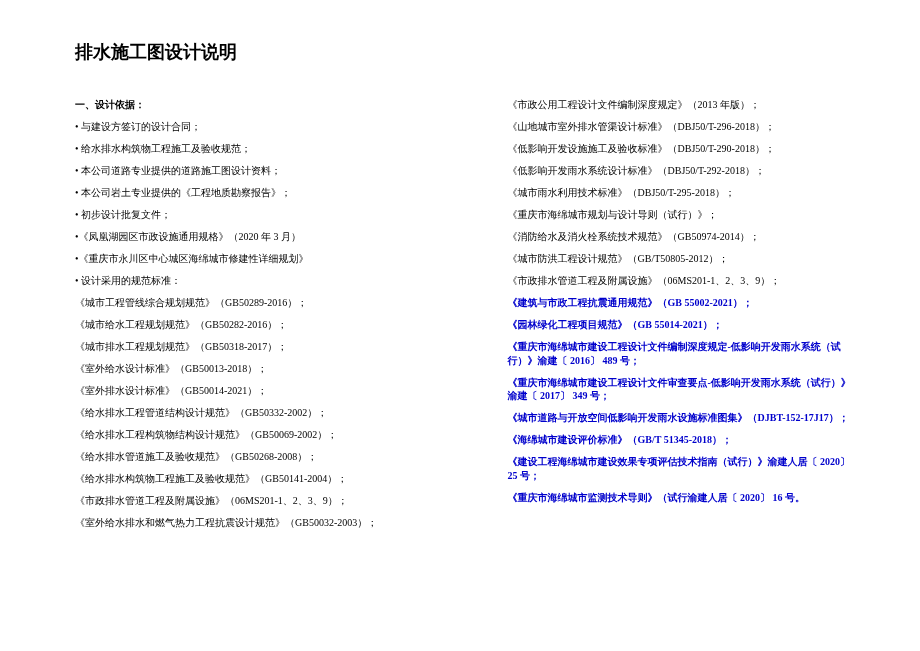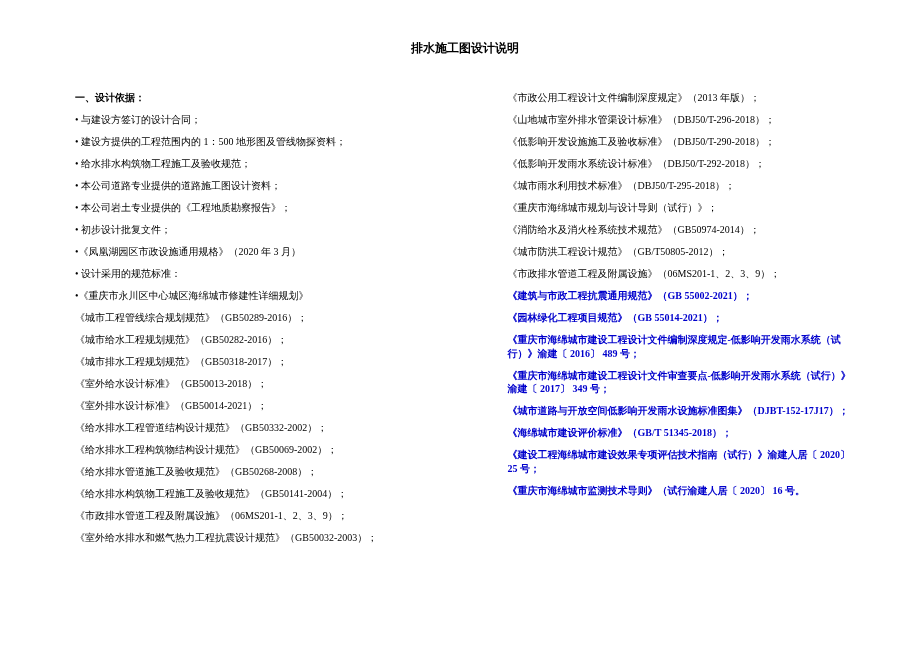--- a/index.html
+++ b/index.html
@@ -7,22 +7,22 @@
     padding: 40px 65px 30px 75px;
     font-family: "SimSun", "宋体", serif;
     font-size: 10px;
     color: #000;
     background: #fff;
     width: 920px;
     height: 651px;
     box-sizing: border-box;
   }
   .title {
-    text-align: center;
-    font-size: 12px;
+    text-align: left;
+    font-size: 18px;
     font-weight: bold;
     margin-bottom: 34px;
     font-family: "SimHei", "黑体", sans-serif;
   }
   .columns {
     display: flex;
     gap: 85px;
   }
   .col {
     flex: 1;
@@ -45,28 +45,27 @@
 </head>
 <body>
 
 <div class="title">排水施工图设计说明</div>
 
 <div class="columns">
   <div class="col">
     <div class="heading">一、设计依据：</div>
     <div id="left-list">
         <div class="line">• 与建设方签订的设计合同；</div>
-        <div class="line">• 建设方提供的工程范围内的 1：500 地形图及管线物探资料；</div>
         <div class="line">• 给水排水构筑物工程施工及验收规范；</div>
         <div class="line">• 本公司道路专业提供的道路施工图设计资料；</div>
         <div class="line">• 本公司岩土专业提供的《工程地质勘察报告》；</div>
         <div class="line">• 初步设计批复文件；</div>
         <div class="line">•《凤凰湖园区市政设施通用规格》（2020 年 3 月）</div>
+        <div class="line">•《重庆市永川区中心城区海绵城市修建性详细规划》</div>
         <div class="line">• 设计采用的规范标准：</div>
-        <div class="line">•《重庆市永川区中心城区海绵城市修建性详细规划》</div>
         <div class="line">《城市工程管线综合规划规范》（GB50289-2016）；</div>
         <div class="line">《城市给水工程规划规范》（GB50282-2016）；</div>
         <div class="line">《城市排水工程规划规范》（GB50318-2017）；</div>
         <div class="line">《室外给水设计标准》（GB50013-2018）；</div>
         <div class="line">《室外排水设计标准》（GB50014-2021）；</div>
         <div class="line">《给水排水工程管道结构设计规范》（GB50332-2002）；</div>
         <div class="line">《给水排水工程构筑物结构设计规范》（GB50069-2002）；</div>
         <div class="line">《给水排水管道施工及验收规范》（GB50268-2008）；</div>
         <div class="line">《给水排水构筑物工程施工及验收规范》（GB50141-2004）；</div>
         <div class="line">《市政排水管道工程及附属设施》（06MS201-1、2、3、9）；</div>

